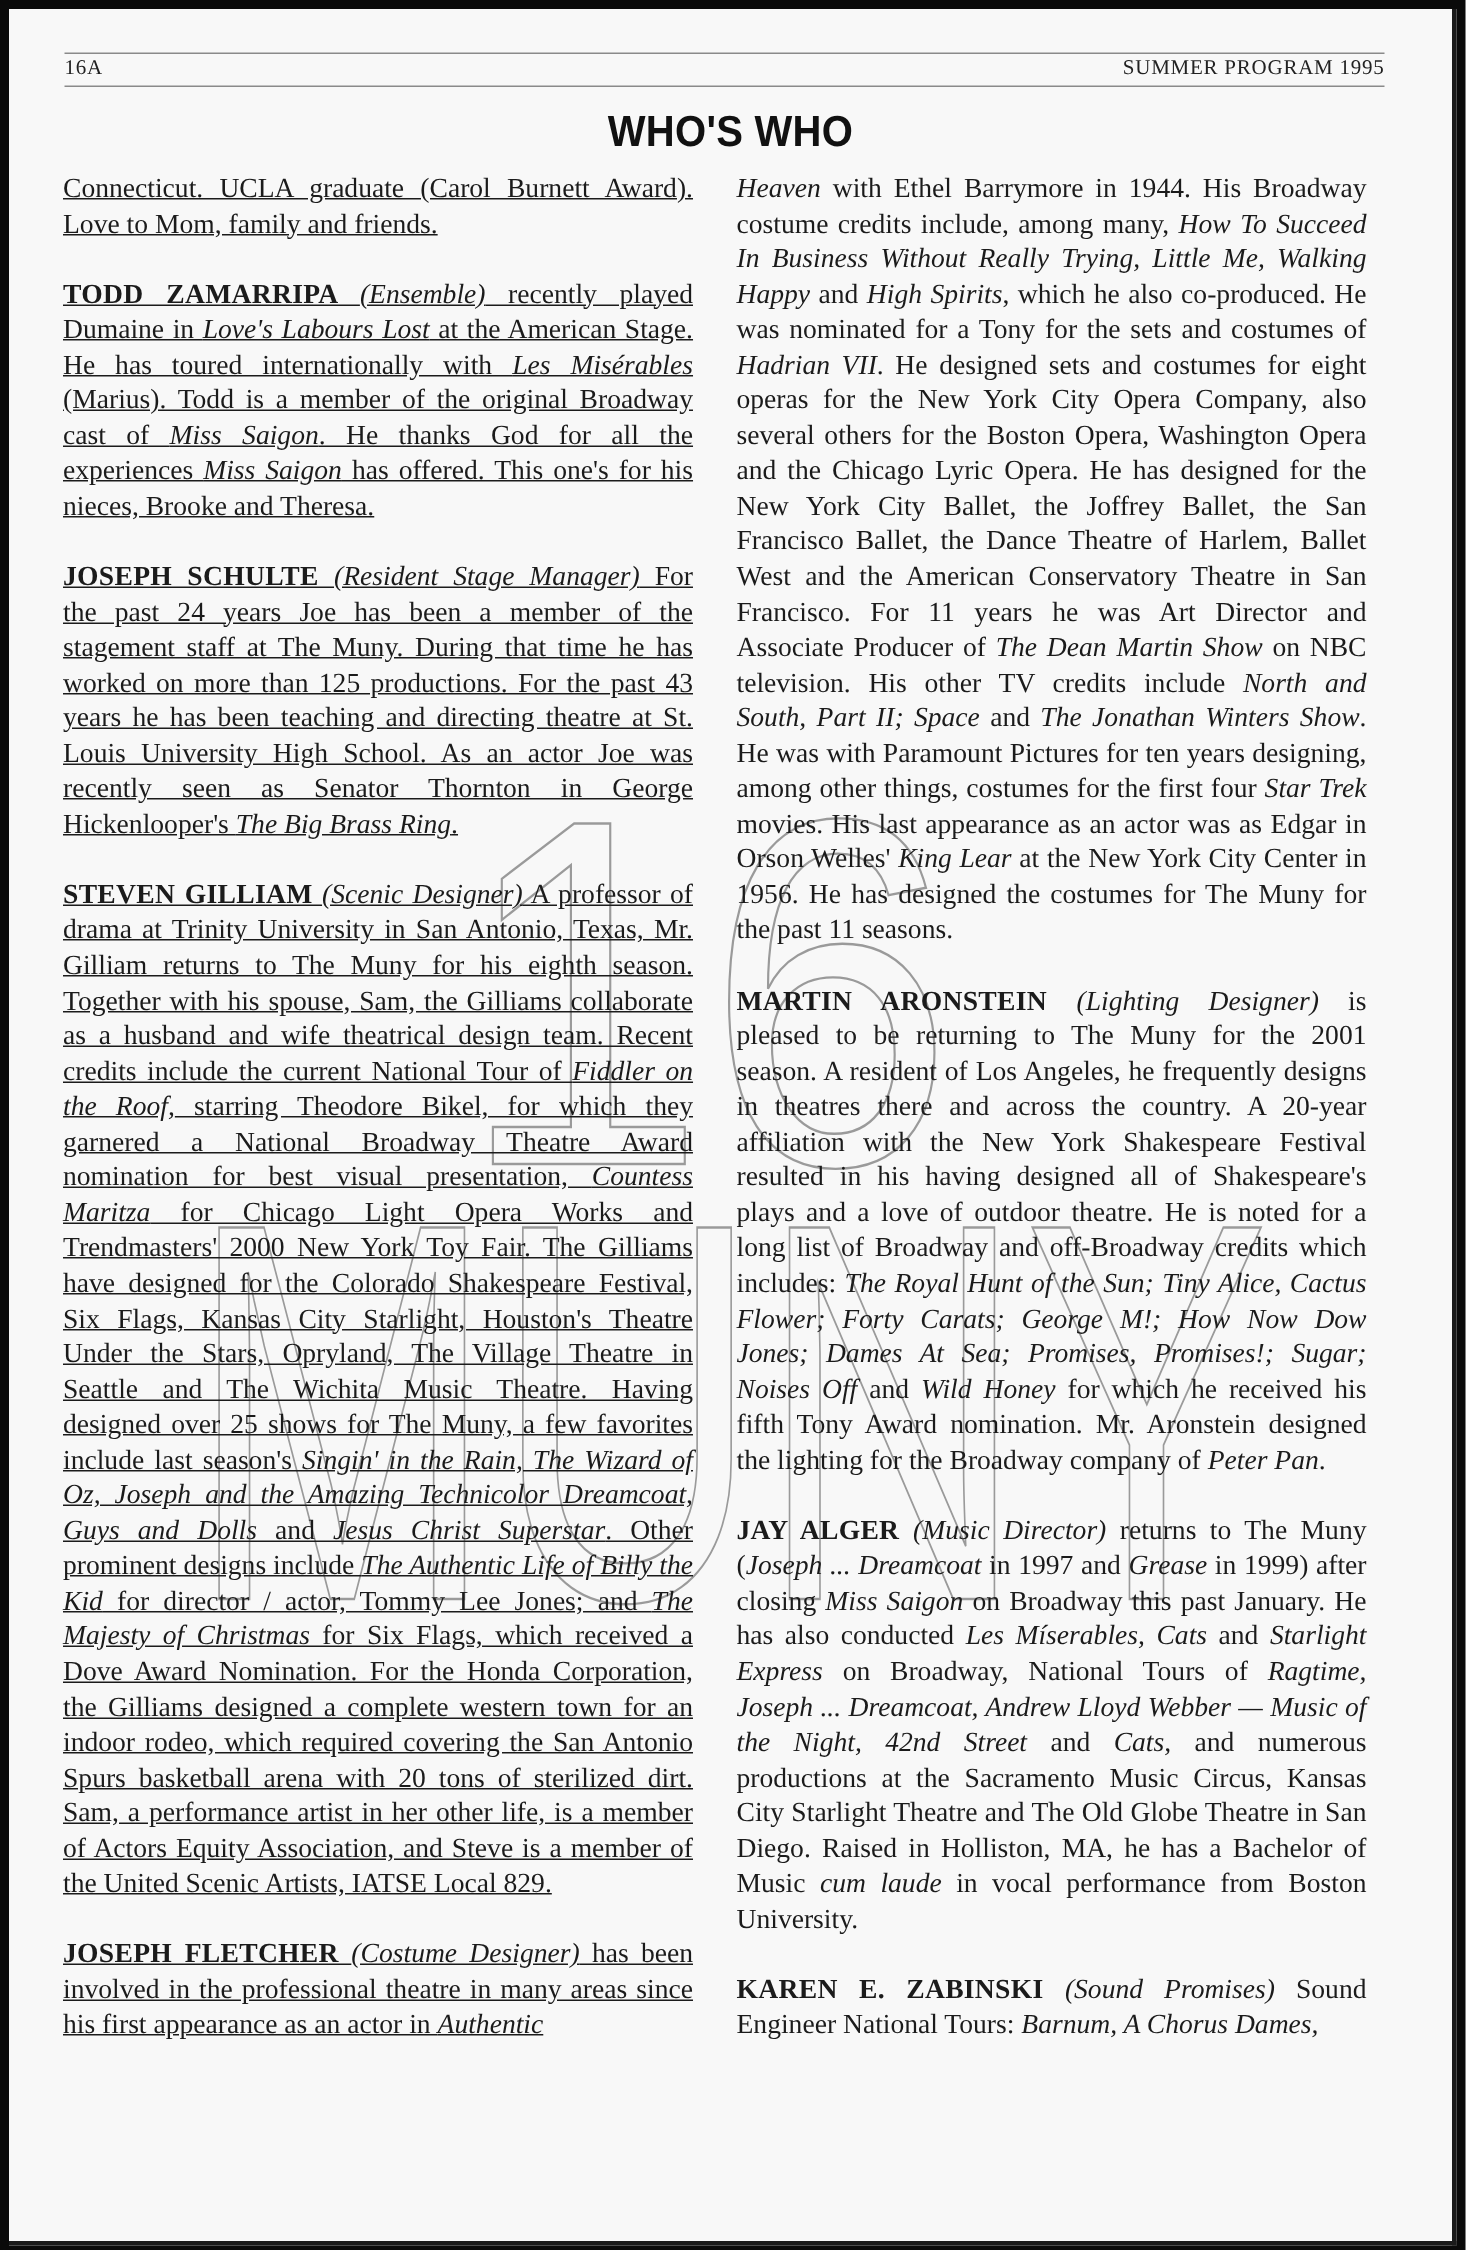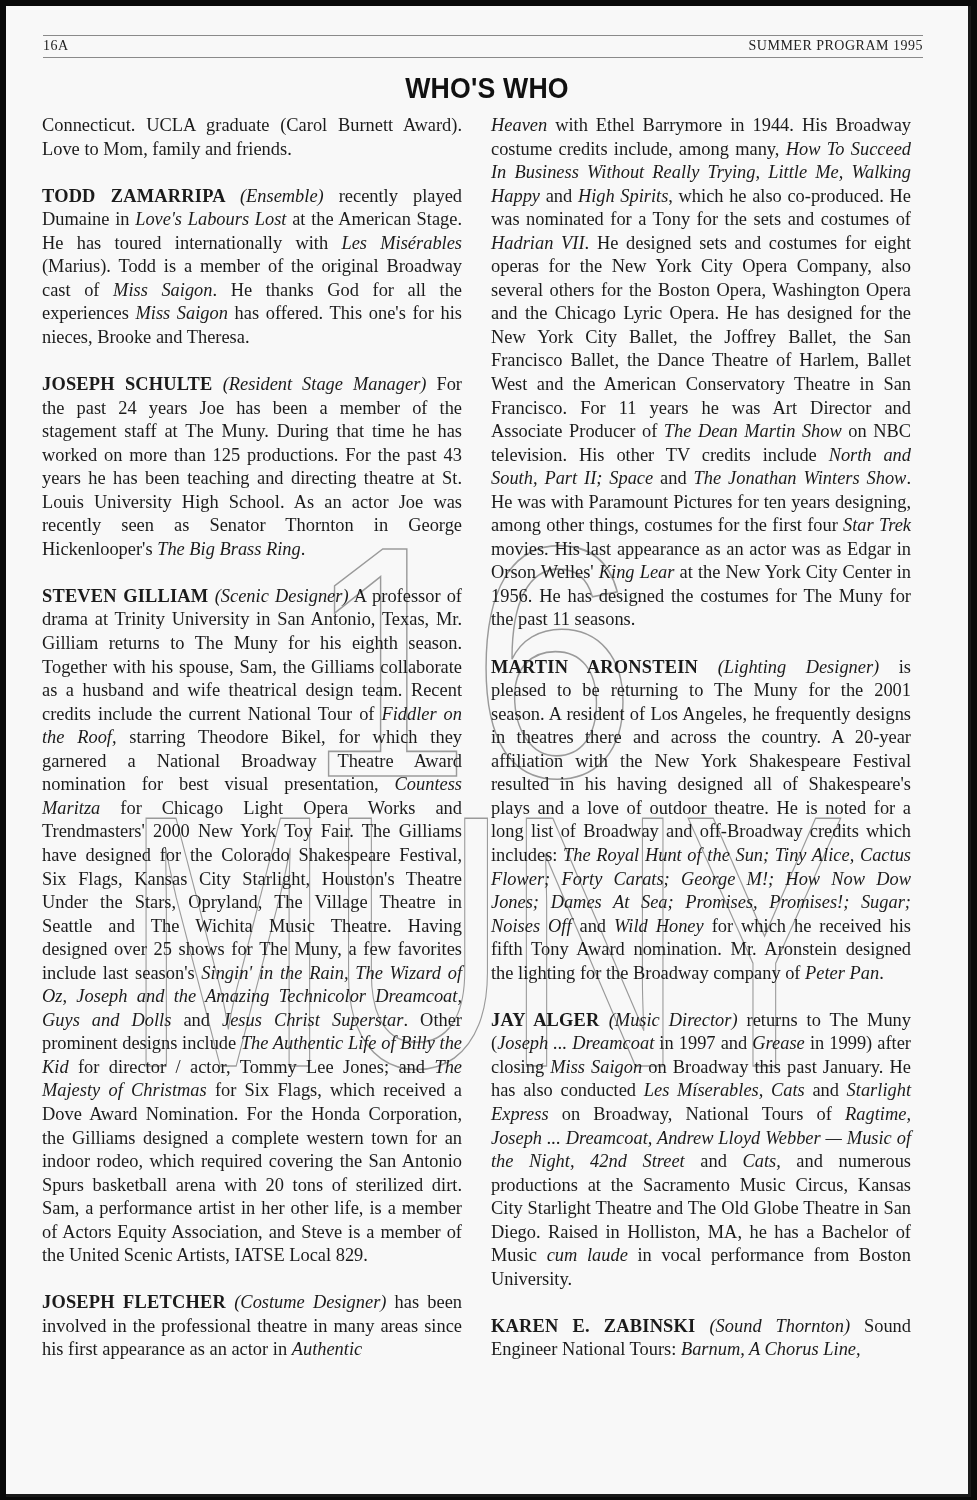--- a/index.html
+++ b/index.html
@@ -35,21 +35,21 @@
       text-align: center; font-size: 29px; font-weight: bold;
       color: #111; letter-spacing: 0.2px;
       font-family: "Liberation Sans Narrow", "Liberation Sans", sans-serif;
       transform: scaleX(0.92);
     }
     .col {
       position: absolute; top: 108px; width: 420px;
       font-size: 18.4px; line-height: 23.55px; color: #1b1b1b;
       text-align: justify;
     }
-    .col.left { left: 36px; }
+    .col.left { left: 36px; text-decoration: underline; }
     .col.right { left: 485px; }
     .col p { margin: 0 0 23.55px 0; }
     .name { font-weight: bold; letter-spacing: 0.2px; }
     .role, .it { font-style: italic; }
     .watermark {
       position: absolute; left: 0; top: 0; width: 962px; height: 1488px;
       pointer-events: none;
     }
     .watermark text {
       fill: none; stroke: #9a9a9a; stroke-width: 1.6;
@@ -83,16 +83,16 @@
         <p><span class="name">STEVEN GILLIAM </span><span class="role">(Scenic Designer)</span><span> A professor of drama at Trinity University in San Antonio, Texas, Mr. Gilliam returns to The Muny for his eighth season. Together with his spouse, Sam, the Gilliams collaborate as a husband and wife theatrical design team. Recent credits include the current National Tour of </span><span class="it">Fiddler on the Roof,</span><span> starring Theodore Bikel, for which they garnered a National Broadway Theatre Award nomination for best visual presentation, </span><span class="it">Countess Maritza</span><span> for Chicago Light Opera Works and Trendmasters' 2000 New York Toy Fair. The Gilliams have designed for the Colorado Shakespeare Festival, Six Flags, Kansas City Starlight, Houston's Theatre Under the Stars, Opryland, The Village Theatre in Seattle and The Wichita Music Theatre. Having designed over 25 shows for The Muny, a few favorites include last season's </span><span class="it">Singin' in the Rain, The Wizard of Oz, Joseph and the Amazing Technicolor Dreamcoat, Guys and Dolls</span><span> and </span><span class="it">Jesus Christ Superstar</span><span>. Other prominent designs include </span><span class="it">The Authentic Life of Billy the Kid</span><span> for director / actor, Tommy Lee Jones; and </span><span class="it">The Majesty of Christmas</span><span> for Six Flags, which received a Dove Award Nomination. For the Honda Corporation, the Gilliams designed a complete western town for an indoor rodeo, which required covering the San Antonio Spurs basketball arena with 20 tons of sterilized dirt. Sam, a performance artist in her other life, is a member of Actors Equity Association, and Steve is a member of the United Scenic Artists, IATSE Local 829.</span></p>
         <p><span class="name">JOSEPH FLETCHER </span><span class="role">(Costume Designer)</span><span> has been involved in the professional theatre in many areas since his first appearance as an actor in </span><span class="it">Authentic</span></p>
       </div>
   </div>
 
   <div class="col right">
     <p id="right-cont"><span class="it">Heaven</span><span> with Ethel Barrymore in 1944. His Broadway costume credits include, among many, </span><span class="it">How To Succeed In Business Without Really Trying, Little Me, Walking Happy</span><span> and </span><span class="it">High Spirits</span><span>, which he also co-produced. He was nominated for a Tony for the sets and costumes of </span><span class="it">Hadrian VII</span><span>. He designed sets and costumes for eight operas for the New York City Opera Company, also several others for the Boston Opera, Washington Opera and the Chicago Lyric Opera. He has designed for the New York City Ballet, the Joffrey Ballet, the San Francisco Ballet, the Dance Theatre of Harlem, Ballet West and the American Conservatory Theatre in San Francisco. For 11 years he was Art Director and Associate Producer of </span><span class="it">The Dean Martin Show</span><span> on NBC television. His other TV credits include </span><span class="it">North and South, Part II; Space</span><span> and </span><span class="it">The Jonathan Winters Show</span><span>. He was with Paramount Pictures for ten years designing, among other things, costumes for the first four </span><span class="it">Star Trek</span><span> movies. His last appearance as an actor was as Edgar in Orson Welles' </span><span class="it">King Lear</span><span> at the New York City Center in 1956. He has designed the costumes for The Muny for the past 11 seasons.</span></p>
     <div id="right-bios">
         <p><span class="name">MARTIN ARONSTEIN </span><span class="role">(Lighting Designer)</span><span> is pleased to be returning to The Muny for the 2001 season. A resident of Los Angeles, he frequently designs in theatres there and across the country. A 20-year affiliation with the New York Shakespeare Festival resulted in his having designed all of Shakespeare's plays and a love of outdoor theatre. He is noted for a long list of Broadway and off-Broadway credits which includes: </span><span class="it">The Royal Hunt of the Sun; Tiny Alice, Cactus Flower; Forty Carats; George M!; How Now Dow Jones; Dames At Sea; Promises, Promises!; Sugar; Noises Off</span><span> and </span><span class="it">Wild Honey</span><span> for which he received his fifth Tony Award nomination. Mr. Aronstein designed the lighting for the Broadway company of </span><span class="it">Peter Pan</span><span>.</span></p>
         <p><span class="name">JAY ALGER </span><span class="role">(Music Director)</span><span> returns to The Muny (</span><span class="it">Joseph ... Dreamcoat</span><span> in 1997 and </span><span class="it">Grease</span><span> in 1999) after closing </span><span class="it">Miss Saigon</span><span> on Broadway this past January. He has also conducted </span><span class="it">Les Míserables, Cats</span><span> and </span><span class="it">Starlight Express</span><span> on Broadway, National Tours of </span><span class="it">Ragtime, Joseph ... Dreamcoat, Andrew Lloyd Webber — Music of the Night, 42nd Street</span><span> and </span><span class="it">Cats,</span><span> and numerous productions at the Sacramento Music Circus, Kansas City Starlight Theatre and The Old Globe Theatre in San Diego. Raised in Holliston, MA, he has a Bachelor of Music </span><span class="it">cum laude</span><span> in vocal performance from Boston University.</span></p>
-        <p><span class="name">KAREN E. ZABINSKI </span><span class="role">(Sound Thornton)</span><span> Sound Engineer National Tours: </span><span class="it">Barnum, A Chorus Line,</span></p>
+        <p><span class="name">KAREN E. ZABINSKI </span><span class="role">(Sound Promises)</span><span> Sound Engineer National Tours: </span><span class="it">Barnum, A Chorus Dames,</span></p>
       </div>
   </div>
 </div>
 
 </body></html>

